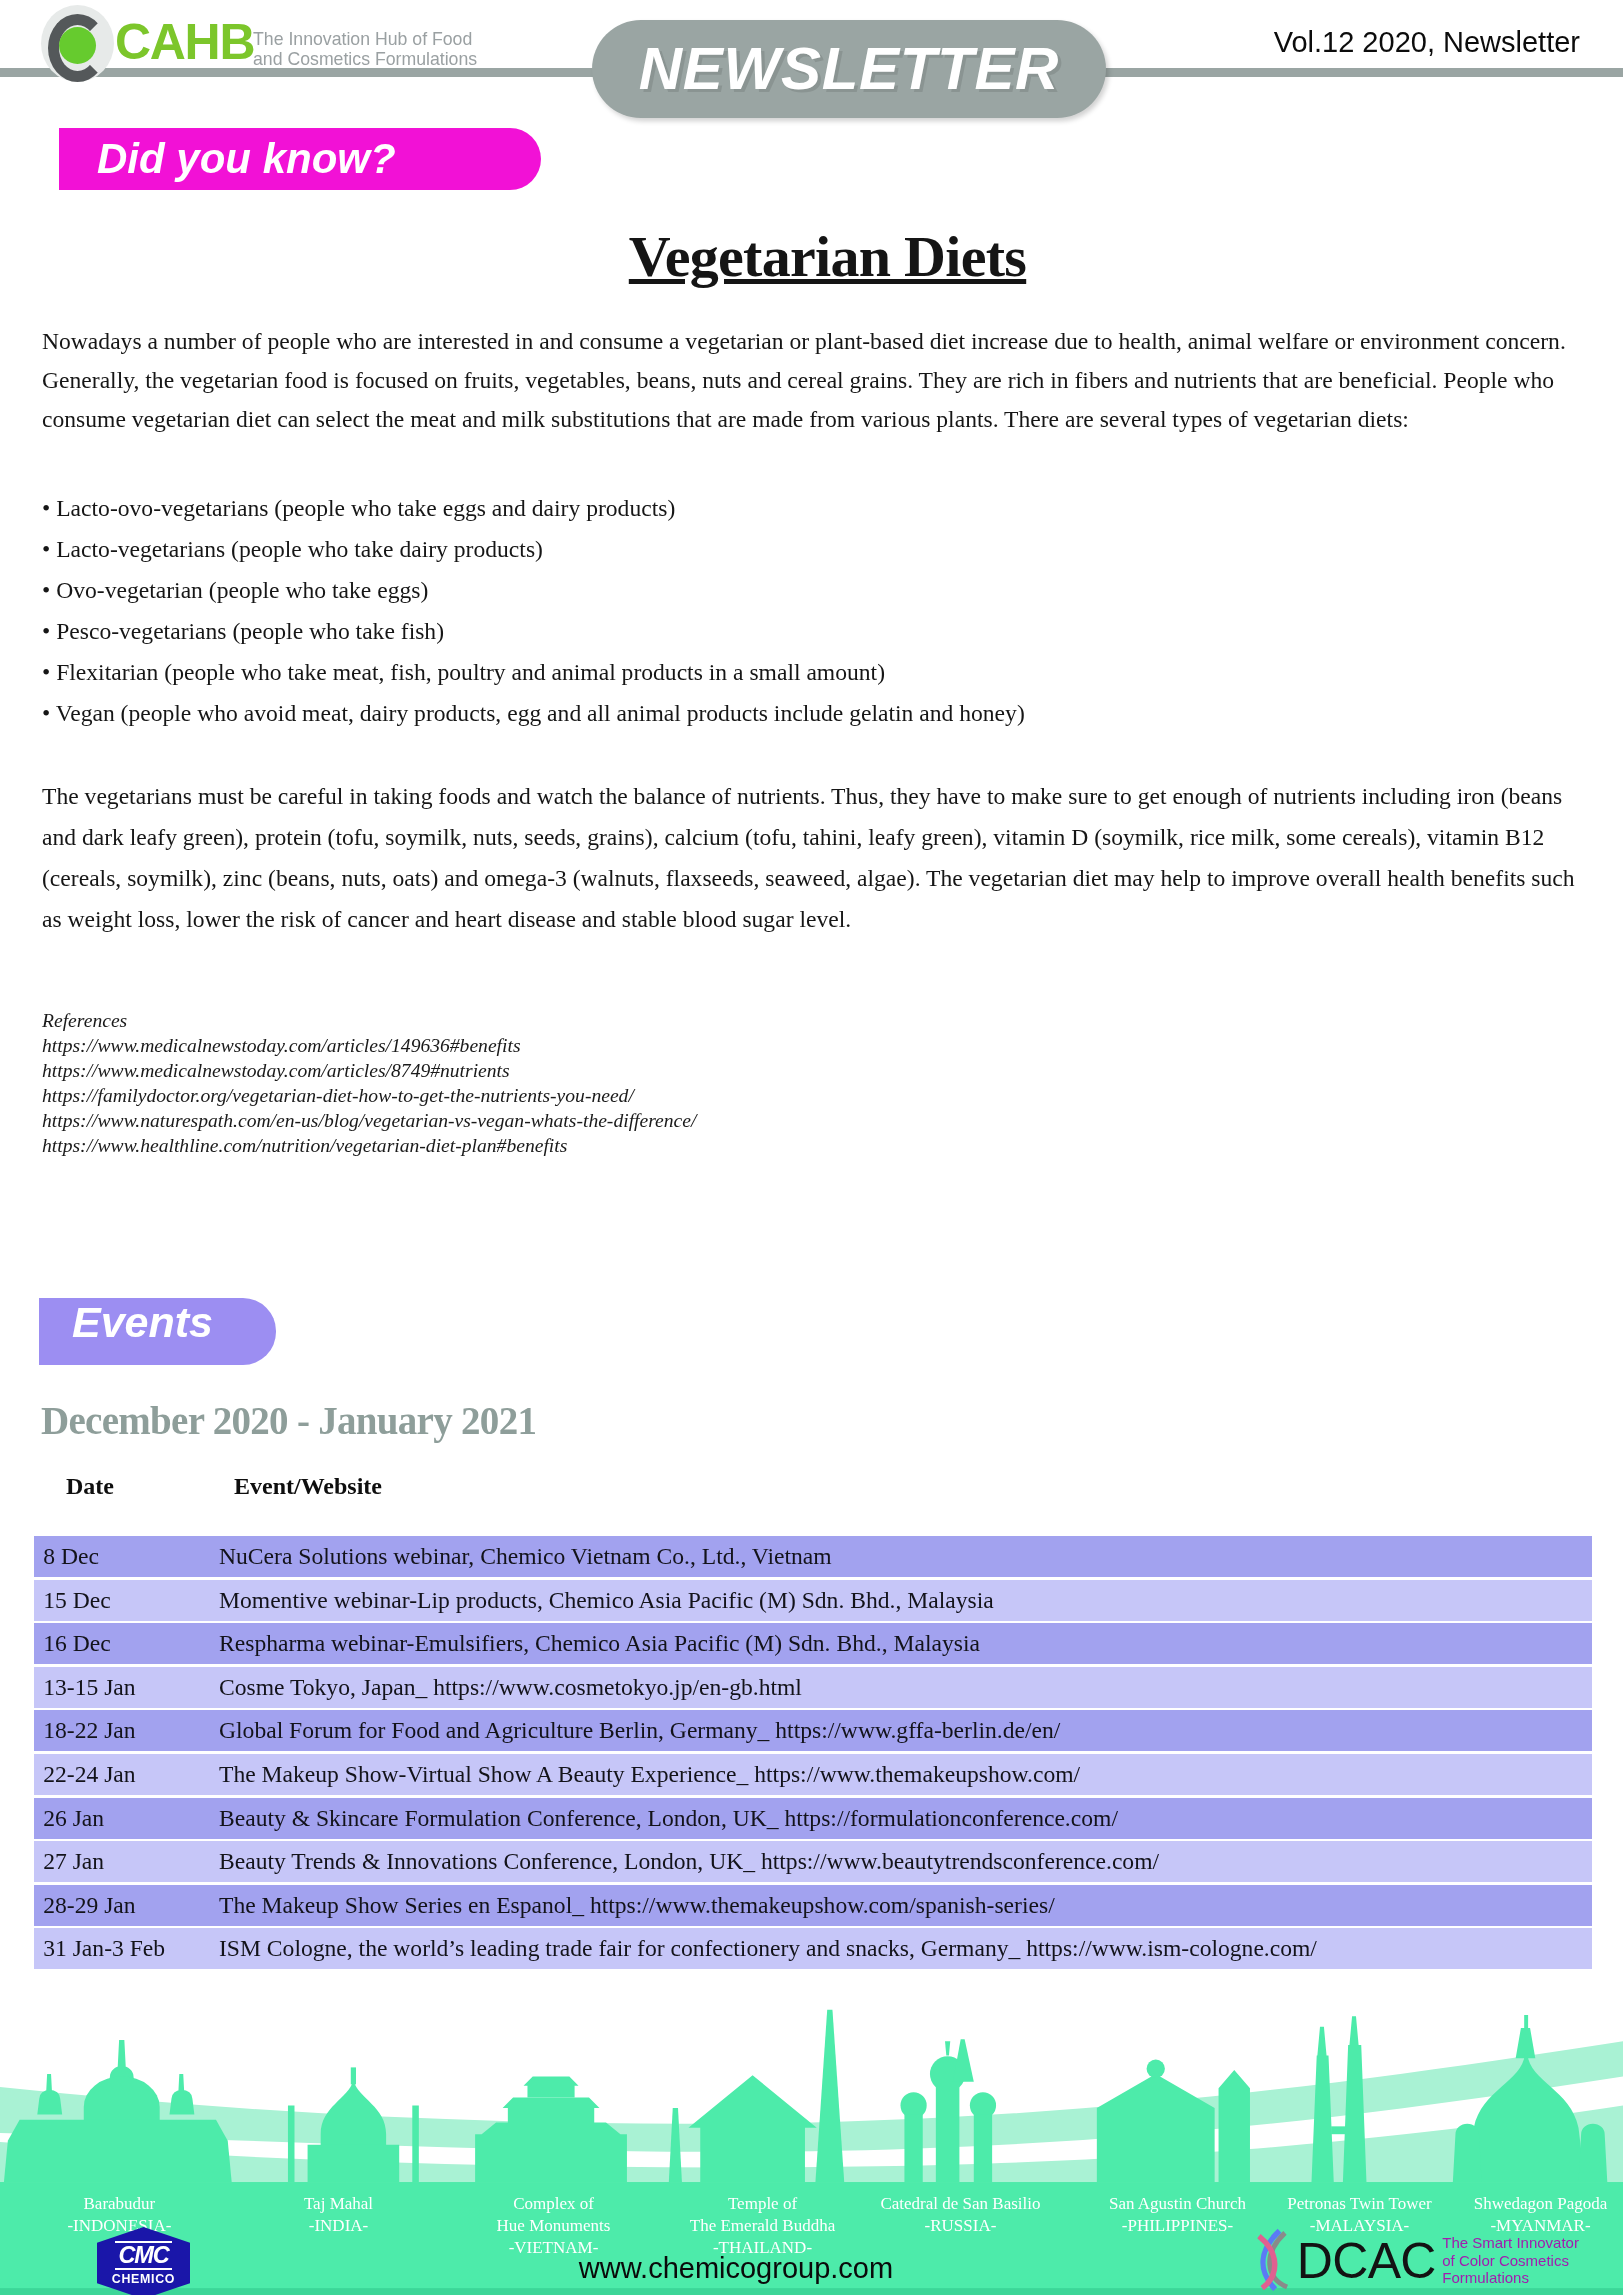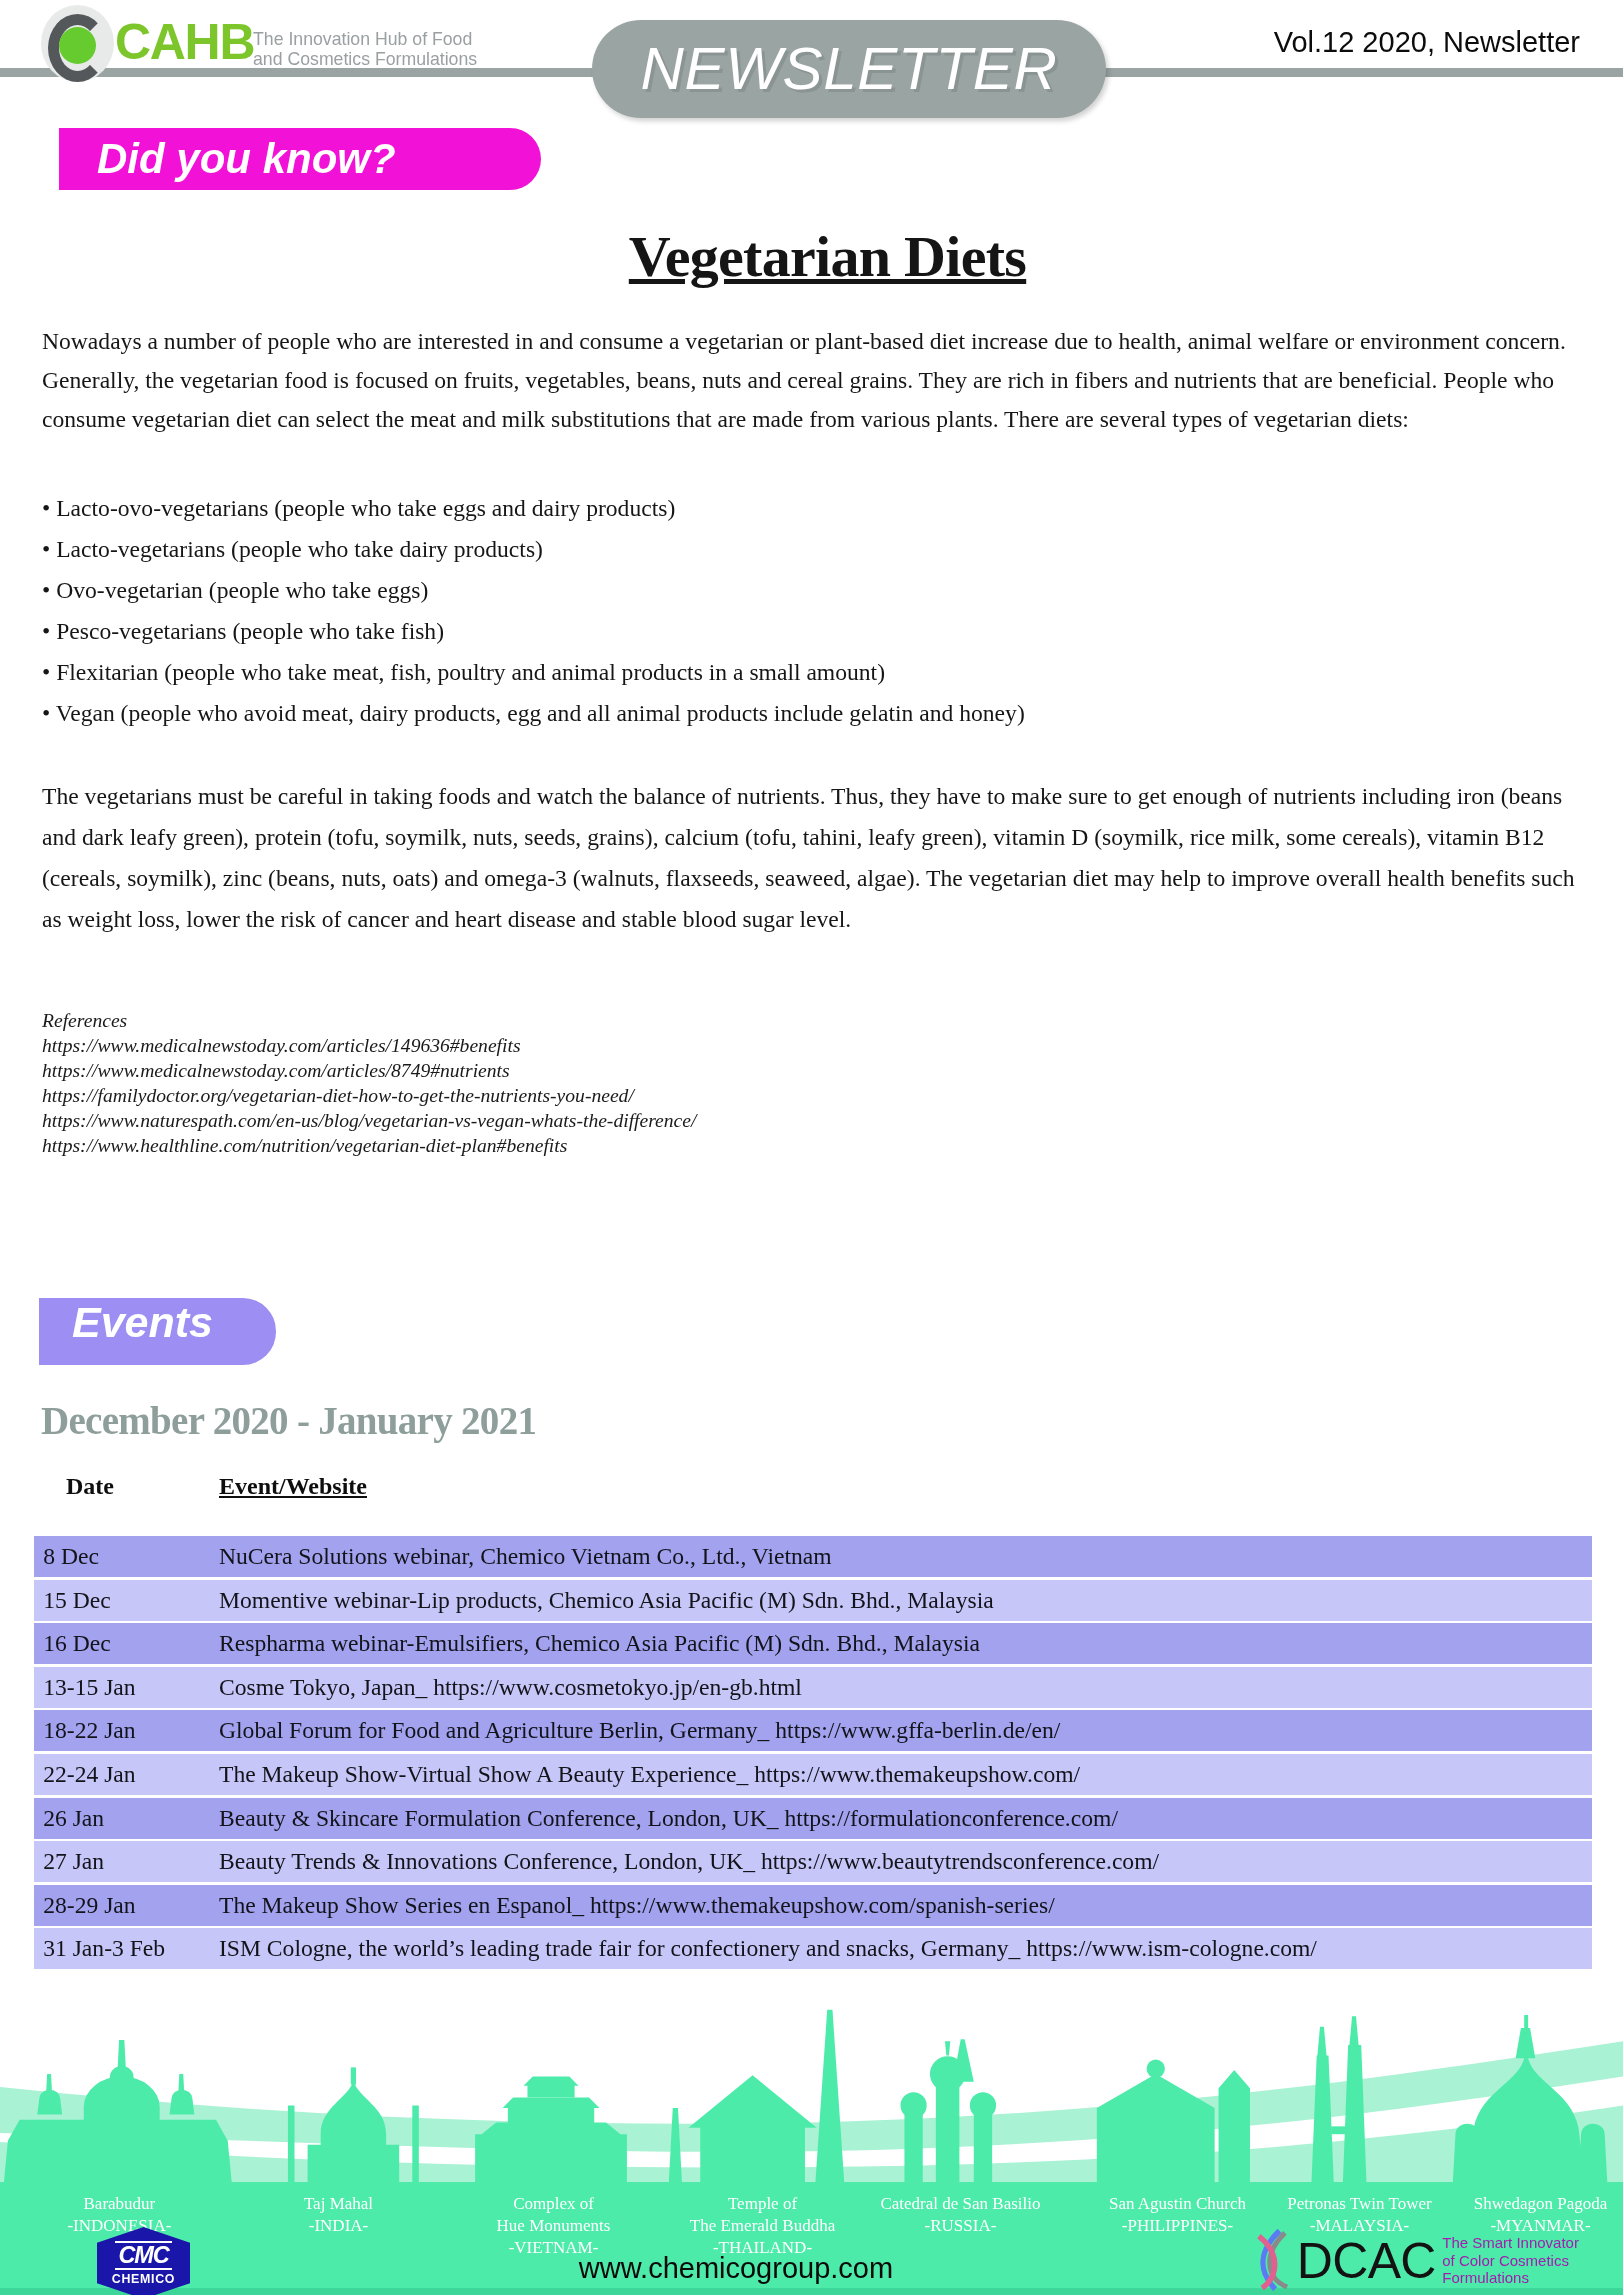--- a/index.html
+++ b/index.html
@@ -12,21 +12,21 @@
   .logo-ring{position:absolute;left:6.5px;top:9.2px;width:37px;height:46px;border:11px solid var(--dark_c,#54585A);
              border-radius:50%;border-right-color:transparent;}
   .logo-dot{position:absolute;left:17.7px;top:21.6px;width:37px;height:37px;border-radius:50%;background:#66CB2E;}
   .brand-text{position:absolute;left:115px;top:13px;font-family:"Liberation Sans",sans-serif;
               font-weight:bold;font-size:50px;letter-spacing:-1.3px;color:var(--brand_green,#7CC62B);}
   .tagline{position:absolute;left:253px;top:29px;font-family:"Liberation Sans",sans-serif;
            font-size:17.7px;line-height:20px;color:#9AA0A2;}
   .news-capsule{position:absolute;left:592px;top:19.6px;width:514px;height:98px;border-radius:52px;
                 background:var(--gray,#9AA5A3);display:flex;align-items:center;justify-content:center;
                 box-shadow:2.6px 3.3px 5.2px rgba(0,0,0,0.18);}
-  .news-capsule span{font-family:"Liberation Sans",sans-serif;font-style:italic;font-weight:400;
+  .news-capsule span{font-family:"Liberation Sans",sans-serif;font-style:italic;font-weight:700;
                 font-size:60px;color:#fff;letter-spacing:0.7px;text-shadow:3.3px 2.6px 0 rgba(0,0,0,0.10);}
   .issue{position:absolute;right:43px;top:26px;font-family:"Liberation Sans",sans-serif;font-size:29px;color:#0c0c0c;}
 
   
   .kicker{position:absolute;left:59px;top:128px;width:482px;height:62px;background:var(--magenta,#F211D6);
           border-radius:0 31px 31px 0;display:flex;align-items:center;padding-left:38px;box-sizing:border-box;}
   .kicker span{font-family:"Liberation Sans",sans-serif;font-style:italic;font-weight:900;font-size:42px;color:#fff;}
   .title{position:absolute;left:0;top:207px;width:1623px;text-align:center;font-weight:bold;
          font-size:58px;letter-spacing:-0.7px;color:#151515;}
   .body-text{position:absolute;left:42px;width:1542px;font-size:23.6px;line-height:39px;color:#161616;}
@@ -37,21 +37,21 @@
   .bullets li::before{content:"• ";}
   .refs{position:absolute;left:42px;top:1008px;font-style:italic;font-size:19.6px;line-height:25px;color:#1a1a1a;}
 
   
   .events-banner{position:absolute;left:39px;top:1298px;width:237px;height:67px;background:var(--purple,#9C8EF2);
                  border-radius:0 33px 33px 0;display:flex;align-items:flex-start;padding-left:33px;box-sizing:border-box;}
   .events-banner span{font-family:"Liberation Sans",sans-serif;font-style:italic;font-weight:900;font-size:43px;color:#fff;}
   .period{position:absolute;left:41px;top:1398px;font-weight:bold;font-size:39px;letter-spacing:-0.7px;
           color:var(--heading,#8E9E9A);}
   .thead{position:absolute;top:1473px;font-weight:bold;font-size:24px;color:#0e0e0e;margin-left:24px;}
-  .th-date{left:42px;} .th-event{left:195px;text-decoration:underline;}
+  .th-date{left:42px;} .th-event{left:210px;}
   .rows{position:absolute;left:34px;top:1536px;width:1558px;}
   .rows .event-row{position:relative;height:41px;margin-bottom:2.6px;font-size:23.6px;line-height:41px;color:#13131a;}
   .rows div.event-row:nth-of-type(odd){background:var(--row_dark,#A2A2EF);}
   .rows div.event-row:nth-of-type(even){background:var(--row_light,#C6C6F8);}
   .event-row .date{position:absolute;left:9.2px;white-space:nowrap;}
   .event-row .event{position:absolute;left:185px;white-space:nowrap;}
 
   
   footer{position:absolute;left:0;top:1977px;width:1623px;height:319px;}
   .skyline{position:absolute;left:0;top:0;width:1623px;height:319px;}

